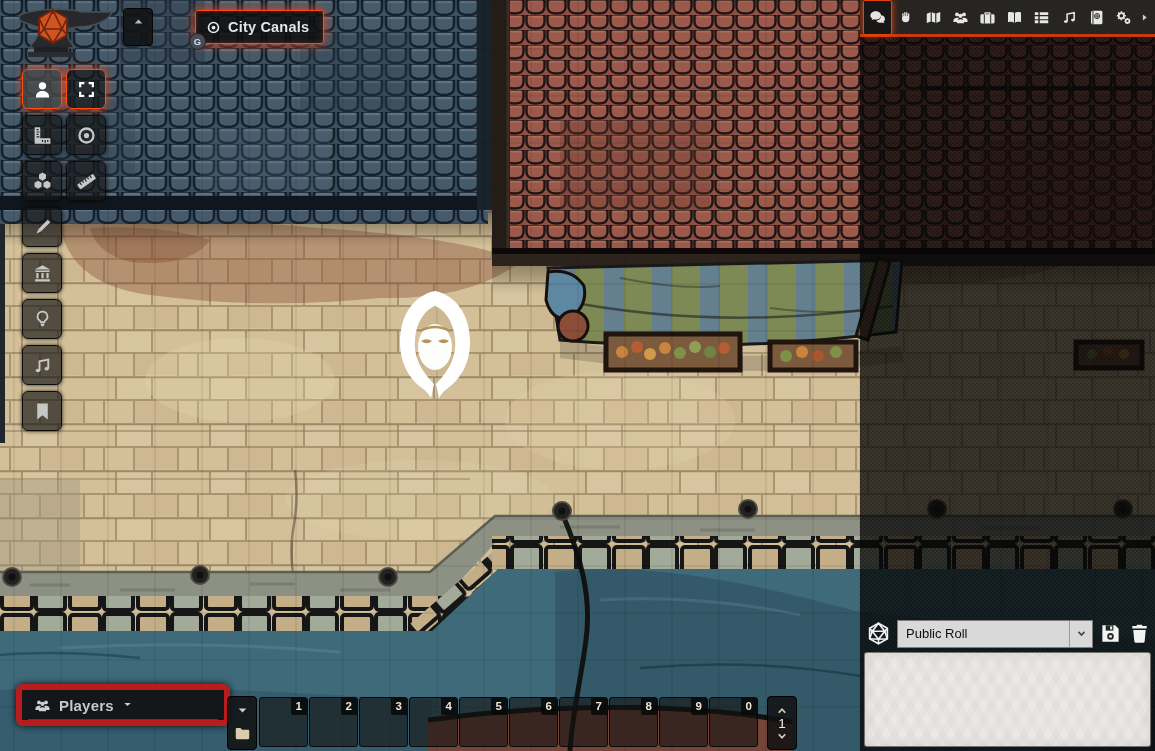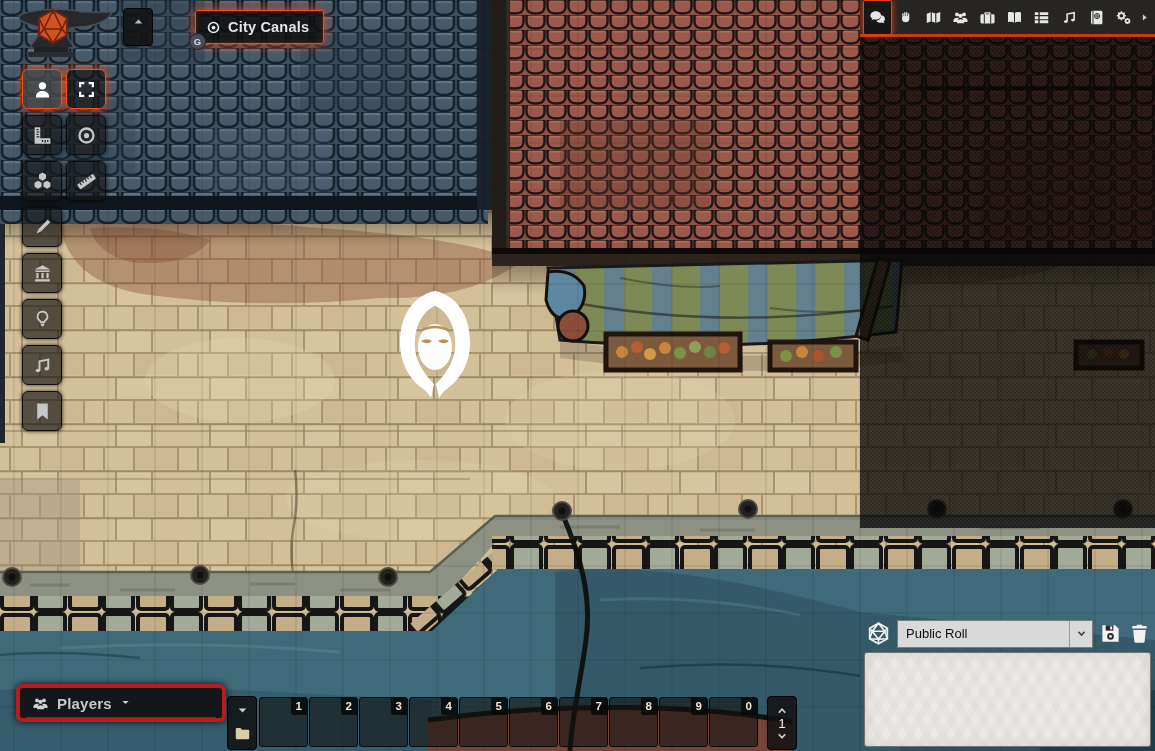--- a/index.html
+++ b/index.html
@@ -20,21 +20,21 @@
   #nav-toggle svg{width:13px;height:13px;}
   #scene-tab{position:absolute;left:163px;top:10px;height:32px;z-index:10;display:flex;align-items:center;gap:7px;
        padding:0 14px 0 10px;background:rgba(14,14,14,.85);border:1px solid #ff4a17;border-radius:3px;
        box-shadow:0 0 11px rgba(255,74,23,.85), inset 0 0 5px rgba(255,74,23,.3);color:#e4e4e4;cursor:pointer;margin-left:32px;}
   #scene-tab .lbl{font-size:14.5px;font-weight:600;letter-spacing:.2px;}
   #scene-tab svg{width:15px;height:15px;color:#e8e8e8;}
   #scene-badge{position:absolute;left:-7px;bottom:-7px;width:15px;height:15px;border-radius:50%;
        background:#454d56;border:1px solid #1d2126;color:#d9dfe5;font-size:9.5px;font-weight:bold;
        display:flex;align-items:center;justify-content:center;}
   
-  #sidebar{position:absolute;right:0;top:0;width:295px;height:528px;z-index:5;border-radius:10px;}
+  #sidebar{position:absolute;right:0;top:0;width:295px;height:751px;z-index:5;border-radius:10px;}
   #sidebar-shade{position:absolute;inset:0;background:rgba(8,8,8,.74);
        background-image:repeating-conic-gradient(rgba(0,0,0,.22) 0 25%, transparent 0 50%);background-size:4px 4px;}
   #tabbar{position:absolute;left:0;top:0;width:295px;height:37px;background:#272522;display:flex;align-items:center;
        padding:0 3px;box-sizing:border-box;border-bottom:3px solid #c9390d;}
   .tab{flex:1;height:33px;display:flex;align-items:center;justify-content:center;color:#e6e6e6;cursor:pointer;}
   .tab svg{width:17px;height:17px;}
   .tab.active{border:1px solid #e2440f;border-radius:2px;background:rgba(10,10,10,.5);
        box-shadow:0 0 7px rgba(255,70,15,.9);}
   #tab-collapse{width:15px;flex:none;color:#cfcfcf;display:flex;align-items:center;justify-content:center;cursor:pointer;}
   #tab-collapse svg{width:11px;height:11px;}
@@ -48,21 +48,21 @@
        justify-content:center;color:#444;}
   #roll-select .chev svg{width:11px;height:11px;}
   .chat-ic{width:23px;height:23px;color:#f2f2f2;flex:none;cursor:pointer;}
   #chat-input{position:absolute;left:4px;top:652px;width:287px;height:95px;box-sizing:border-box;resize:none;
        background:#eae9e4;border:1px solid rgba(0,0,0,.5);border-radius:3px;
        background-image:repeating-linear-gradient(60deg, rgba(0,0,0,.018) 0 7px, transparent 7px 14px),
                         repeating-linear-gradient(-60deg, rgba(0,0,0,.018) 0 7px, transparent 7px 14px);
        box-shadow:inset 0 0 14px rgba(0,0,0,.08);outline:none;font-family:"Liberation Sans",sans-serif;}
   
   #players{position:absolute;left:16px;top:684px;width:202px;z-index:10;background:rgba(16,16,16,.9);
-       border:4px solid #b91c1c;border-radius:7px;box-shadow:0 0 7px rgba(0,0,0,.85);color:#c8c8c8;}
+       border:6px solid #b91c1c;border-radius:7px;box-shadow:0 0 7px rgba(0,0,0,.85);color:#c8c8c8;}
   #players .hd{display:flex;align-items:center;gap:8px;padding:6px 12px 5px;cursor:pointer;}
   #players .hd svg{width:17px;height:17px;color:#cfcfcf;}
   #players .hd .t{font-size:15px;font-weight:700;letter-spacing:.2px;}
   #players .hd .c{color:#b5b5b5;}
   #players .hd .c svg{width:11px;height:11px;}
   #players .div{border-top:1px solid rgba(140,80,45,.6);margin:0 6px;}
   #players .row{display:flex;align-items:center;gap:9px;padding:6px 12px 7px;font-size:13.5px;color:#b9b9b9;}
   #players .dot{width:9px;height:9px;border-radius:50%;background:#7e8791;box-shadow:inset 0 0 2px #2e3338;}
   
   #hotbar-left{position:absolute;left:227px;top:696px;width:28px;height:52px;z-index:10;background:rgba(16,16,16,.85);

